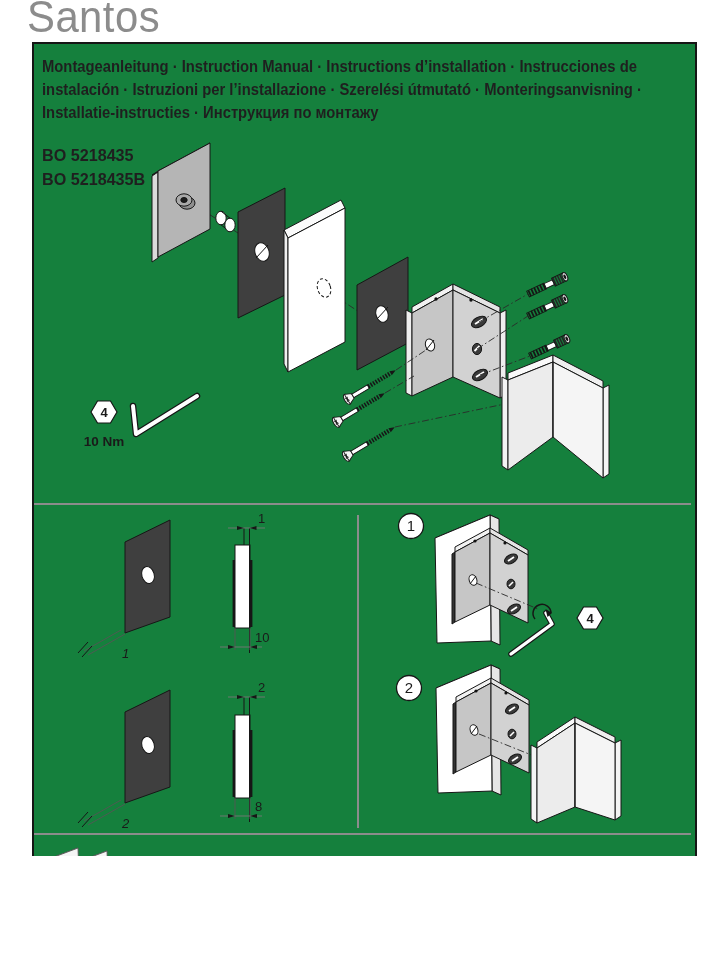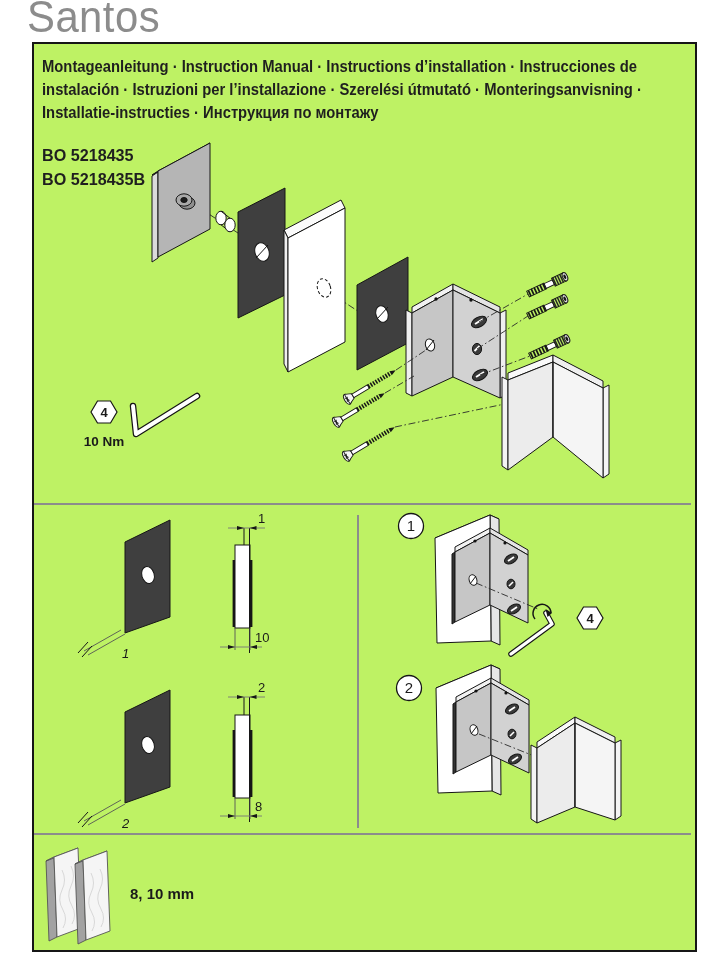--- a/index.html
+++ b/index.html
@@ -1,27 +1,27 @@
 <!DOCTYPE html>
 <html><head>
 <meta charset="utf-8">
 <style>
   html,body{margin:0;padding:0;background:#ffffff;}
   .page{
-    position:relative;width:713px;height:969px;background:#ffffff;
+    position:relative;width:713px;height:856px;background:#ffffff;
     font-family:"Liberation Sans", sans-serif;color:#1c1c1c;overflow:hidden;
   }
   .page-title{
     position:absolute;left:27px;top:-9px;
     font-size:45px;font-weight:400;color:#8c8c8c;
     transform:scaleX(0.93);transform-origin:left top;letter-spacing:0.5px;
   }
   .main-box{
     position:absolute;left:32px;top:42px;width:661px;height:906px;
-    border:2px solid #161616;background:#bef264;
+    border:2px solid #161616;background:#15803d;
   }
   .intro{
     position:absolute;left:8px;top:11px;
     font-size:17px;font-weight:bold;line-height:23px;color:#1f1f1f;
     transform:scaleX(0.87);transform-origin:left top;white-space:nowrap;
   }
   .codes{
     position:absolute;left:8px;top:100px;
     font-size:17px;font-weight:bold;line-height:24px;color:#1f1f1f;
     transform:scaleX(0.95);transform-origin:left top;white-space:nowrap;

